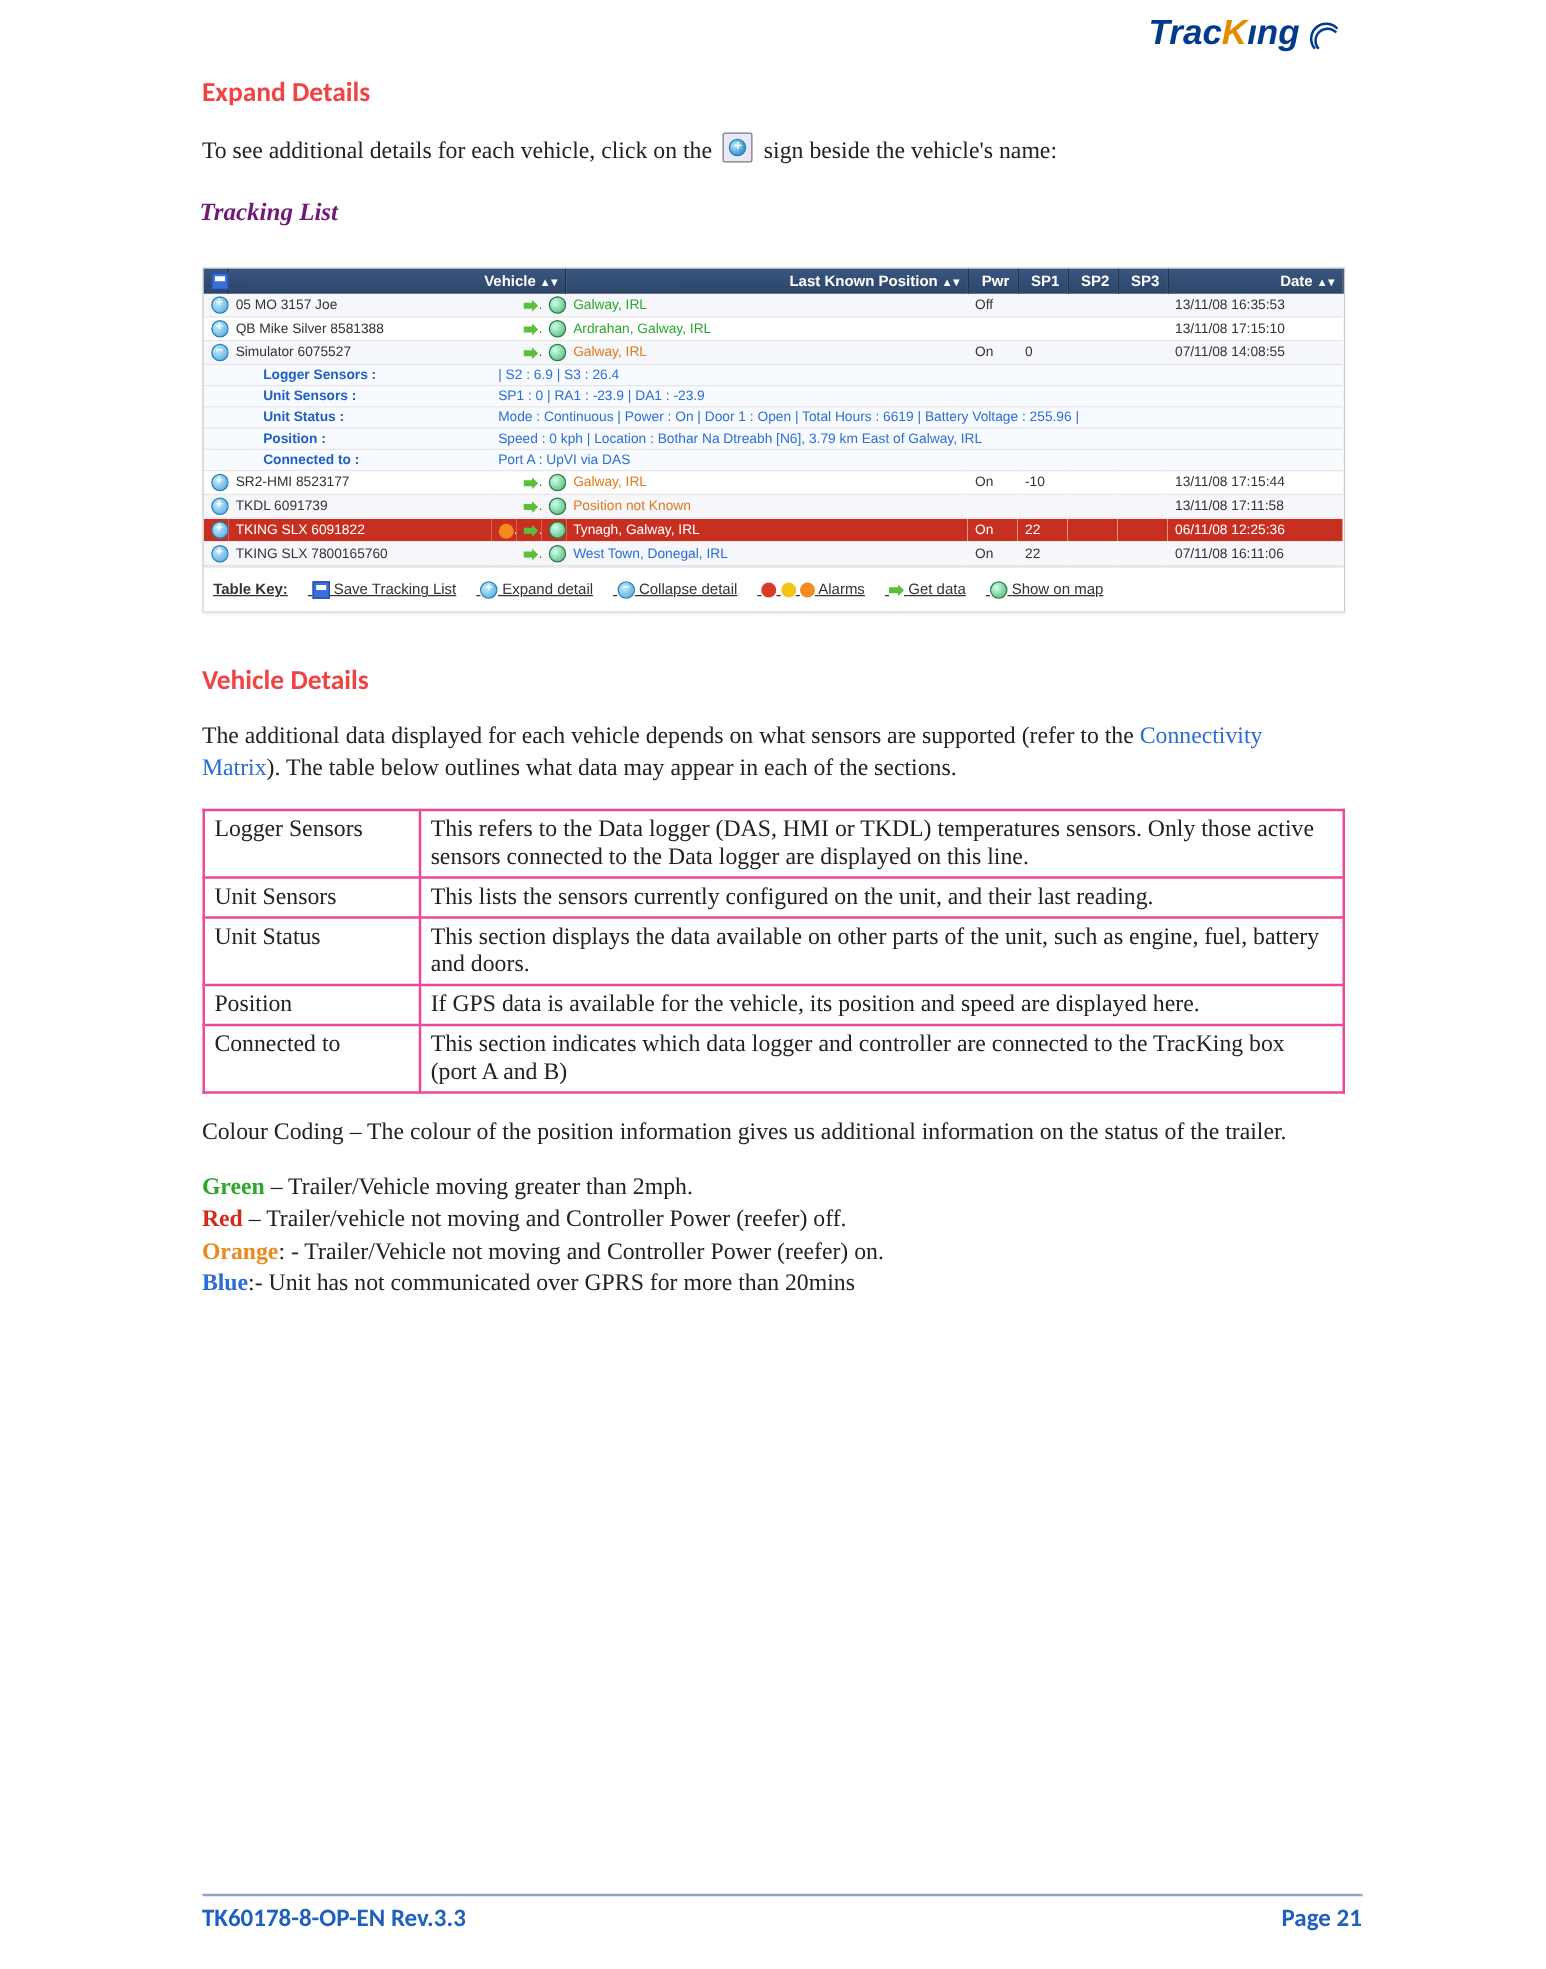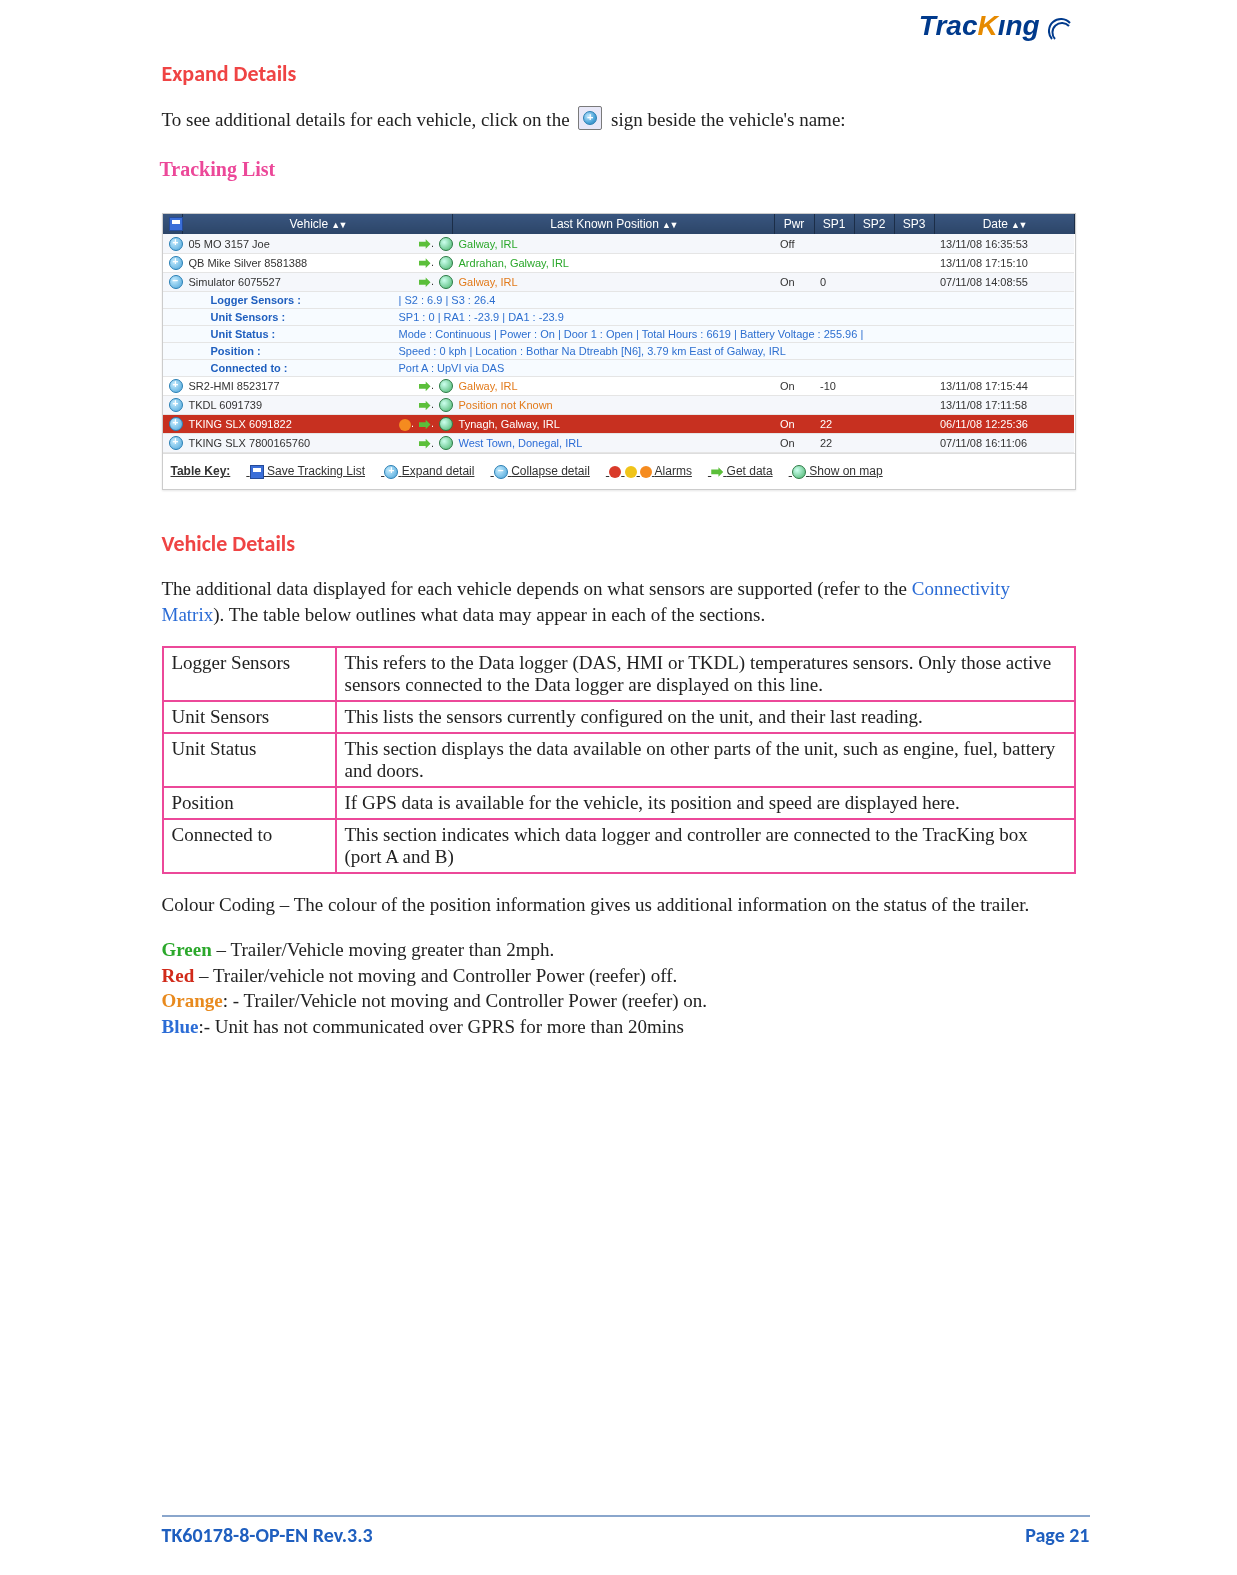--- a/index.html
+++ b/index.html
@@ -9,23 +9,23 @@
   .logo-text .nav{color:#003a8c;}
   .logo-text .k{color:#e68a00;}
   .logo-arc{display:inline-block;vertical-align:middle;}
   h2.sect{font-family:Calibri,Arial,sans-serif;color:#ef4444;font-weight:bold;font-size:22px;margin:40px 0 14px 0;}
   .body-text{font-size:19px;line-height:1.35;}
   .inline-icon{display:inline-block;width:22px;height:22px;border:1px solid #7a7a7a;background:#e8e8f8;border-radius:2px;vertical-align:-4px;margin:0 4px;position:relative;}
   .inline-icon::after{content:"";position:absolute;left:4px;top:4px;width:12px;height:12px;border-radius:50%;background:radial-gradient(circle at 35% 35%,#bfe7ff,#4aa3d8 60%,#2a7fb4);border:1px solid #2a7fb4;}
   .inline-icon::before{content:"+";position:absolute;left:4px;top:3px;width:14px;height:14px;text-align:center;color:#fff;font-weight:bold;font-size:11px;font-family:Arial;z-index:2;}
   
   .shot{border:1px solid #ccc;box-shadow:0 1px 2px rgba(0,0,0,0.1);margin-top:24px;font-family:Verdana,Arial,sans-serif;}
-  .shot-title{color:#ec4899;font-weight:bold;font-size:20px;padding:6px 0 8px 0;margin-left:-2px;}
+  .shot-title{color:#701a75;font-weight:bold;font-size:20px;padding:6px 0 8px 0;margin-left:-2px;font-style:italic;}
   table.grid{border-collapse:collapse;width:100%;table-layout:fixed;font-size:11px;}
-  table.grid th{background:linear-gradient(#39567f,#2c4568);color:#fff;font-weight:normal;text-align:center;padding:3px 6px;border-right:1px solid #1b2d47;font-size:12px;}
+  table.grid th{background:linear-gradient(#39567f,#2c4568);color:#fff;font-weight:bold;text-align:right;padding:3px 6px;border-right:1px solid #1b2d47;font-size:12px;}
   table.grid td{padding:2px 6px;border-bottom:1px solid #e5e5e5;color:#333;white-space:nowrap;overflow:hidden;text-overflow:ellipsis;}
   table.grid tr.row td{background:#f5f7fb;}
   table.grid tr.row.alt td{background:#fff;}
   table.grid tr.row.hl td{background:#c73020;color:#fff;}
   table.grid tr.row.hl td .pos-orange{color:#fff;}
   .pos-green{color:#2ba82b;}
   .pos-orange{color:#e27a1a;}
   .pos-blue{color:#2b6cd6;}
   .exp-icon{display:inline-block;width:12px;height:12px;border-radius:50%;background:radial-gradient(circle at 35% 35%,#c4ecff,#4aa3d8);position:relative;vertical-align:middle;border:1px solid #2a7fb4;}
   .exp-icon::after{content:"+";position:absolute;left:0;top:-1px;width:12px;text-align:center;color:#fff;font-size:10px;font-weight:bold;font-family:Arial;}

